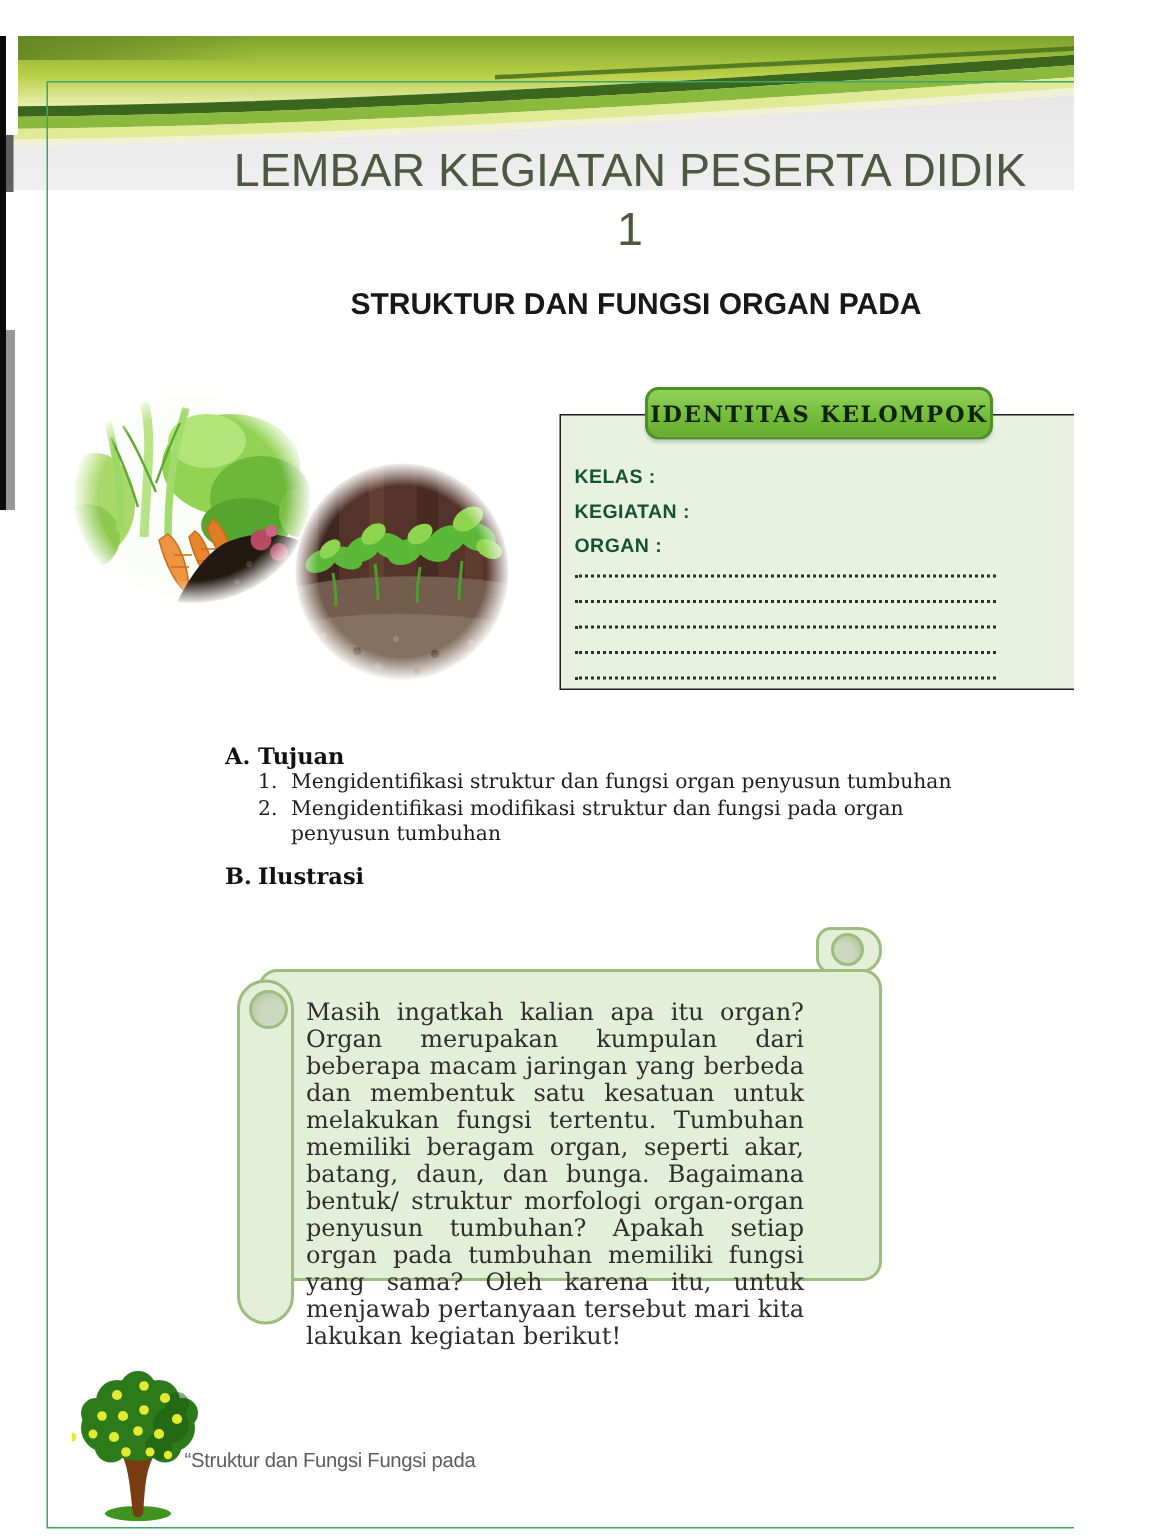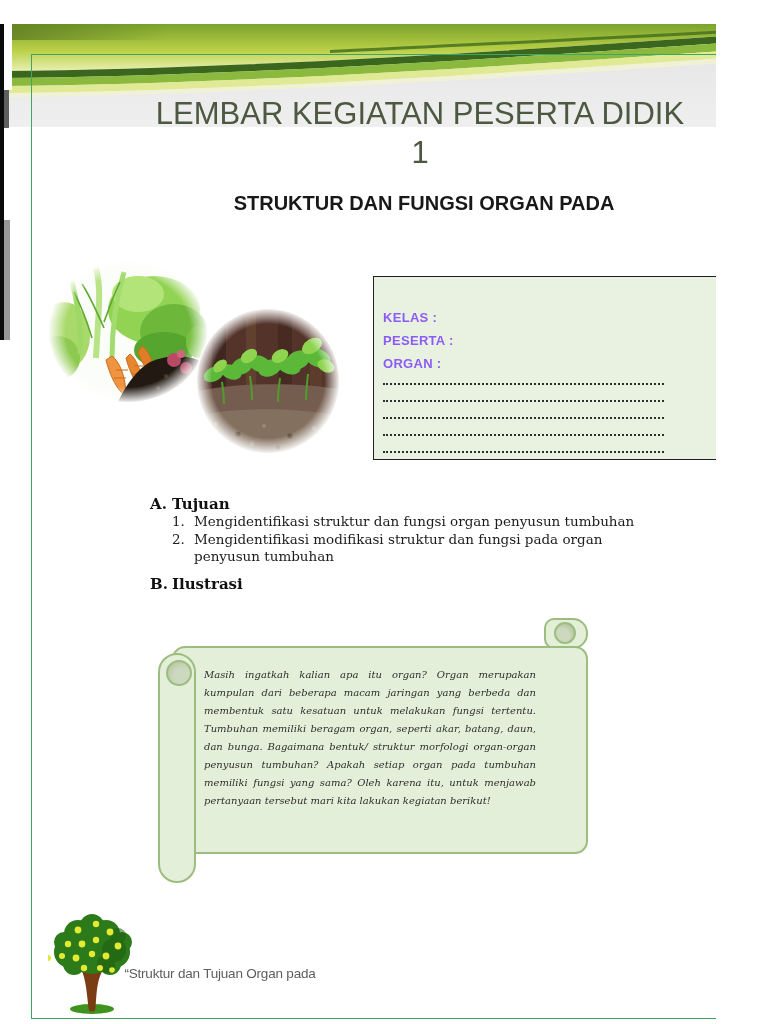--- a/index.html
+++ b/index.html
@@ -33,21 +33,21 @@
   
   .identity-panel { position:absolute; left:373px; top:252px; width:347px; height:184px;
     background:#e9f2e1; border:1px solid #1f1f1f; z-index:4; }
   .identity-header { position:absolute; left:430px; top:234px; width:232px; height:35px;
     background:linear-gradient(#92d35a,#74bc3b 55%,#67ac2f);
     border:2px solid #4e8f2a; border-radius:9px; z-index:6;
     display:flex; align-items:center; justify-content:center;
     font-family:"DejaVu Serif", serif; font-weight:bold; font-size:15px;
     letter-spacing:1.2px; color:#10230a; box-shadow:0 2px 2px rgba(0,0,0,0.15); }
   .identity-fields { position:absolute; left:383px; top:282px; z-index:6; }
-  .identity-field { font-size:13px; font-weight:bold; color:#8b5cf6; line-height:23px; letter-spacing:0.3px; }
+  .identity-field { font-size:13px; font-weight:bold; color:#14532d; line-height:23px; letter-spacing:0.3px; }
   .name-lines { position:absolute; left:383px; top:344px; width:281px; z-index:6; }
   .dotted-line { height:17px; border-bottom:2px dotted #2e2e2e; }
   .section-head { position:absolute; z-index:6; display:flex; font-family:"DejaVu Serif", serif;
     font-weight:bold; font-size:15px; color:#111; }
   .section-head .letter { width:22px; }
   .tujuan-head { left:150px; top:471px; }
   .ilustrasi-head { left:150px; top:551px; }
   .tujuan-items { position:absolute; left:172px; top:489px; width:500px; z-index:6; }
   .tujuan-item { display:flex; font-family:"DejaVu Serif", serif; font-size:13.5px;
     color:#1c1c1c; line-height:17px; margin-bottom:1px; }
@@ -61,22 +61,22 @@
     background:#e3efd8; border:2px solid #9dbd7e; border-radius:19px; z-index:2; }
   .scroll-roll-curl { position:absolute; left:8px; top:44px; width:26px; height:26px;
     background:radial-gradient(circle at 65% 65%, #cdd9bf 40%, #aebf97 100%);
     border:2px solid #9dbd7e; border-radius:50%; z-index:3; }
   .scroll-top-curl { position:absolute; left:386px; top:2px; width:44px; height:31px;
     background:#e3efd8; border:2px solid #9dbd7e; border-radius:10px 15px 15px 10px; z-index:0; }
   .scroll-top-curl-circle { position:absolute; left:396px; top:6px; width:22px; height:22px;
     background:radial-gradient(circle at 35% 65%, #cdd9bf 40%, #a7b990 100%);
     border:2px solid #9dbd7e; border-radius:50%; z-index:0; }
   .scroll-text { position:absolute; left:46px; top:50px; width:332px; z-index:4;
-    font-family:"DejaVu Serif", serif; font-size:10px; line-height:18px;
-    color:#2e2e2e; text-align:justify;font-style:italic; }
+    font-family:"DejaVu Serif", serif; font-size:16px; line-height:18px;
+    color:#2e2e2e; text-align:justify; }
   
   .tree-svg { position:absolute; left:48px; top:888px; z-index:6; }
   .footer-caption { position:absolute; left:100px; top:941px; width:240px; text-align:center;
     z-index:6; color:#5d5d5d; font-size:13.5px; line-height:17px; letter-spacing:-0.2px; }
   .footer-caption div { white-space:nowrap; }
 </style>
 </head>
 <body>
 
 <div class="page">
@@ -206,23 +206,24 @@
         <ellipse cx="55" cy="48" rx="9" ry="6" transform="rotate(-36 55 48)"></ellipse>
         <ellipse cx="86" cy="48" rx="9" ry="6" transform="rotate(-30 86 48)"></ellipse>
         <ellipse cx="118" cy="38" rx="11" ry="7" transform="rotate(-32 118 38)"></ellipse>
         <ellipse cx="132" cy="58" rx="9" ry="6" transform="rotate(26 132 58)"></ellipse>
       </g>
     </g>
     <ellipse cx="74" cy="73" rx="72" ry="73" fill="url(#fadeP2)"></ellipse>
   </svg>
 
   <div class="identity-panel"></div>
+  <div class="identity-header">IDENTITAS KELOMPOK</div>
   <div class="identity-fields">
     <div class="identity-field">KELAS  :</div>
-    <div class="identity-field">PESERTA    :</div>
+    <div class="identity-field">KEGIATAN    :</div>
     <div class="identity-field">ORGAN :</div>
   </div>
   <div class="name-lines">
     <div class="dotted-line"></div>
     <div class="dotted-line"></div>
     <div class="dotted-line"></div>
     <div class="dotted-line"></div>
     <div class="dotted-line"></div>
   </div>
 
@@ -288,16 +289,16 @@
       <circle cx="44" cy="42" r="3.2"></circle>
         <circle cx="58" cy="44" r="3.4"></circle>
         <circle cx="72, " cy="46" r="3"></circle>
       <circle cx="36" cy="56" r="3.2"></circle>
         <circle cx="52" cy="56" r="3"></circle>
         <circle cx="64" cy="58" r="2.8"></circle>
     </g>
   </svg>
 
   <div class="footer-caption">
-    <div>“Struktur dan Tujuan  Organ pada</div>
+    <div>“Struktur dan Fungsi  Fungsi pada</div>
   </div>
 
 </div>
 
 </body></html>

